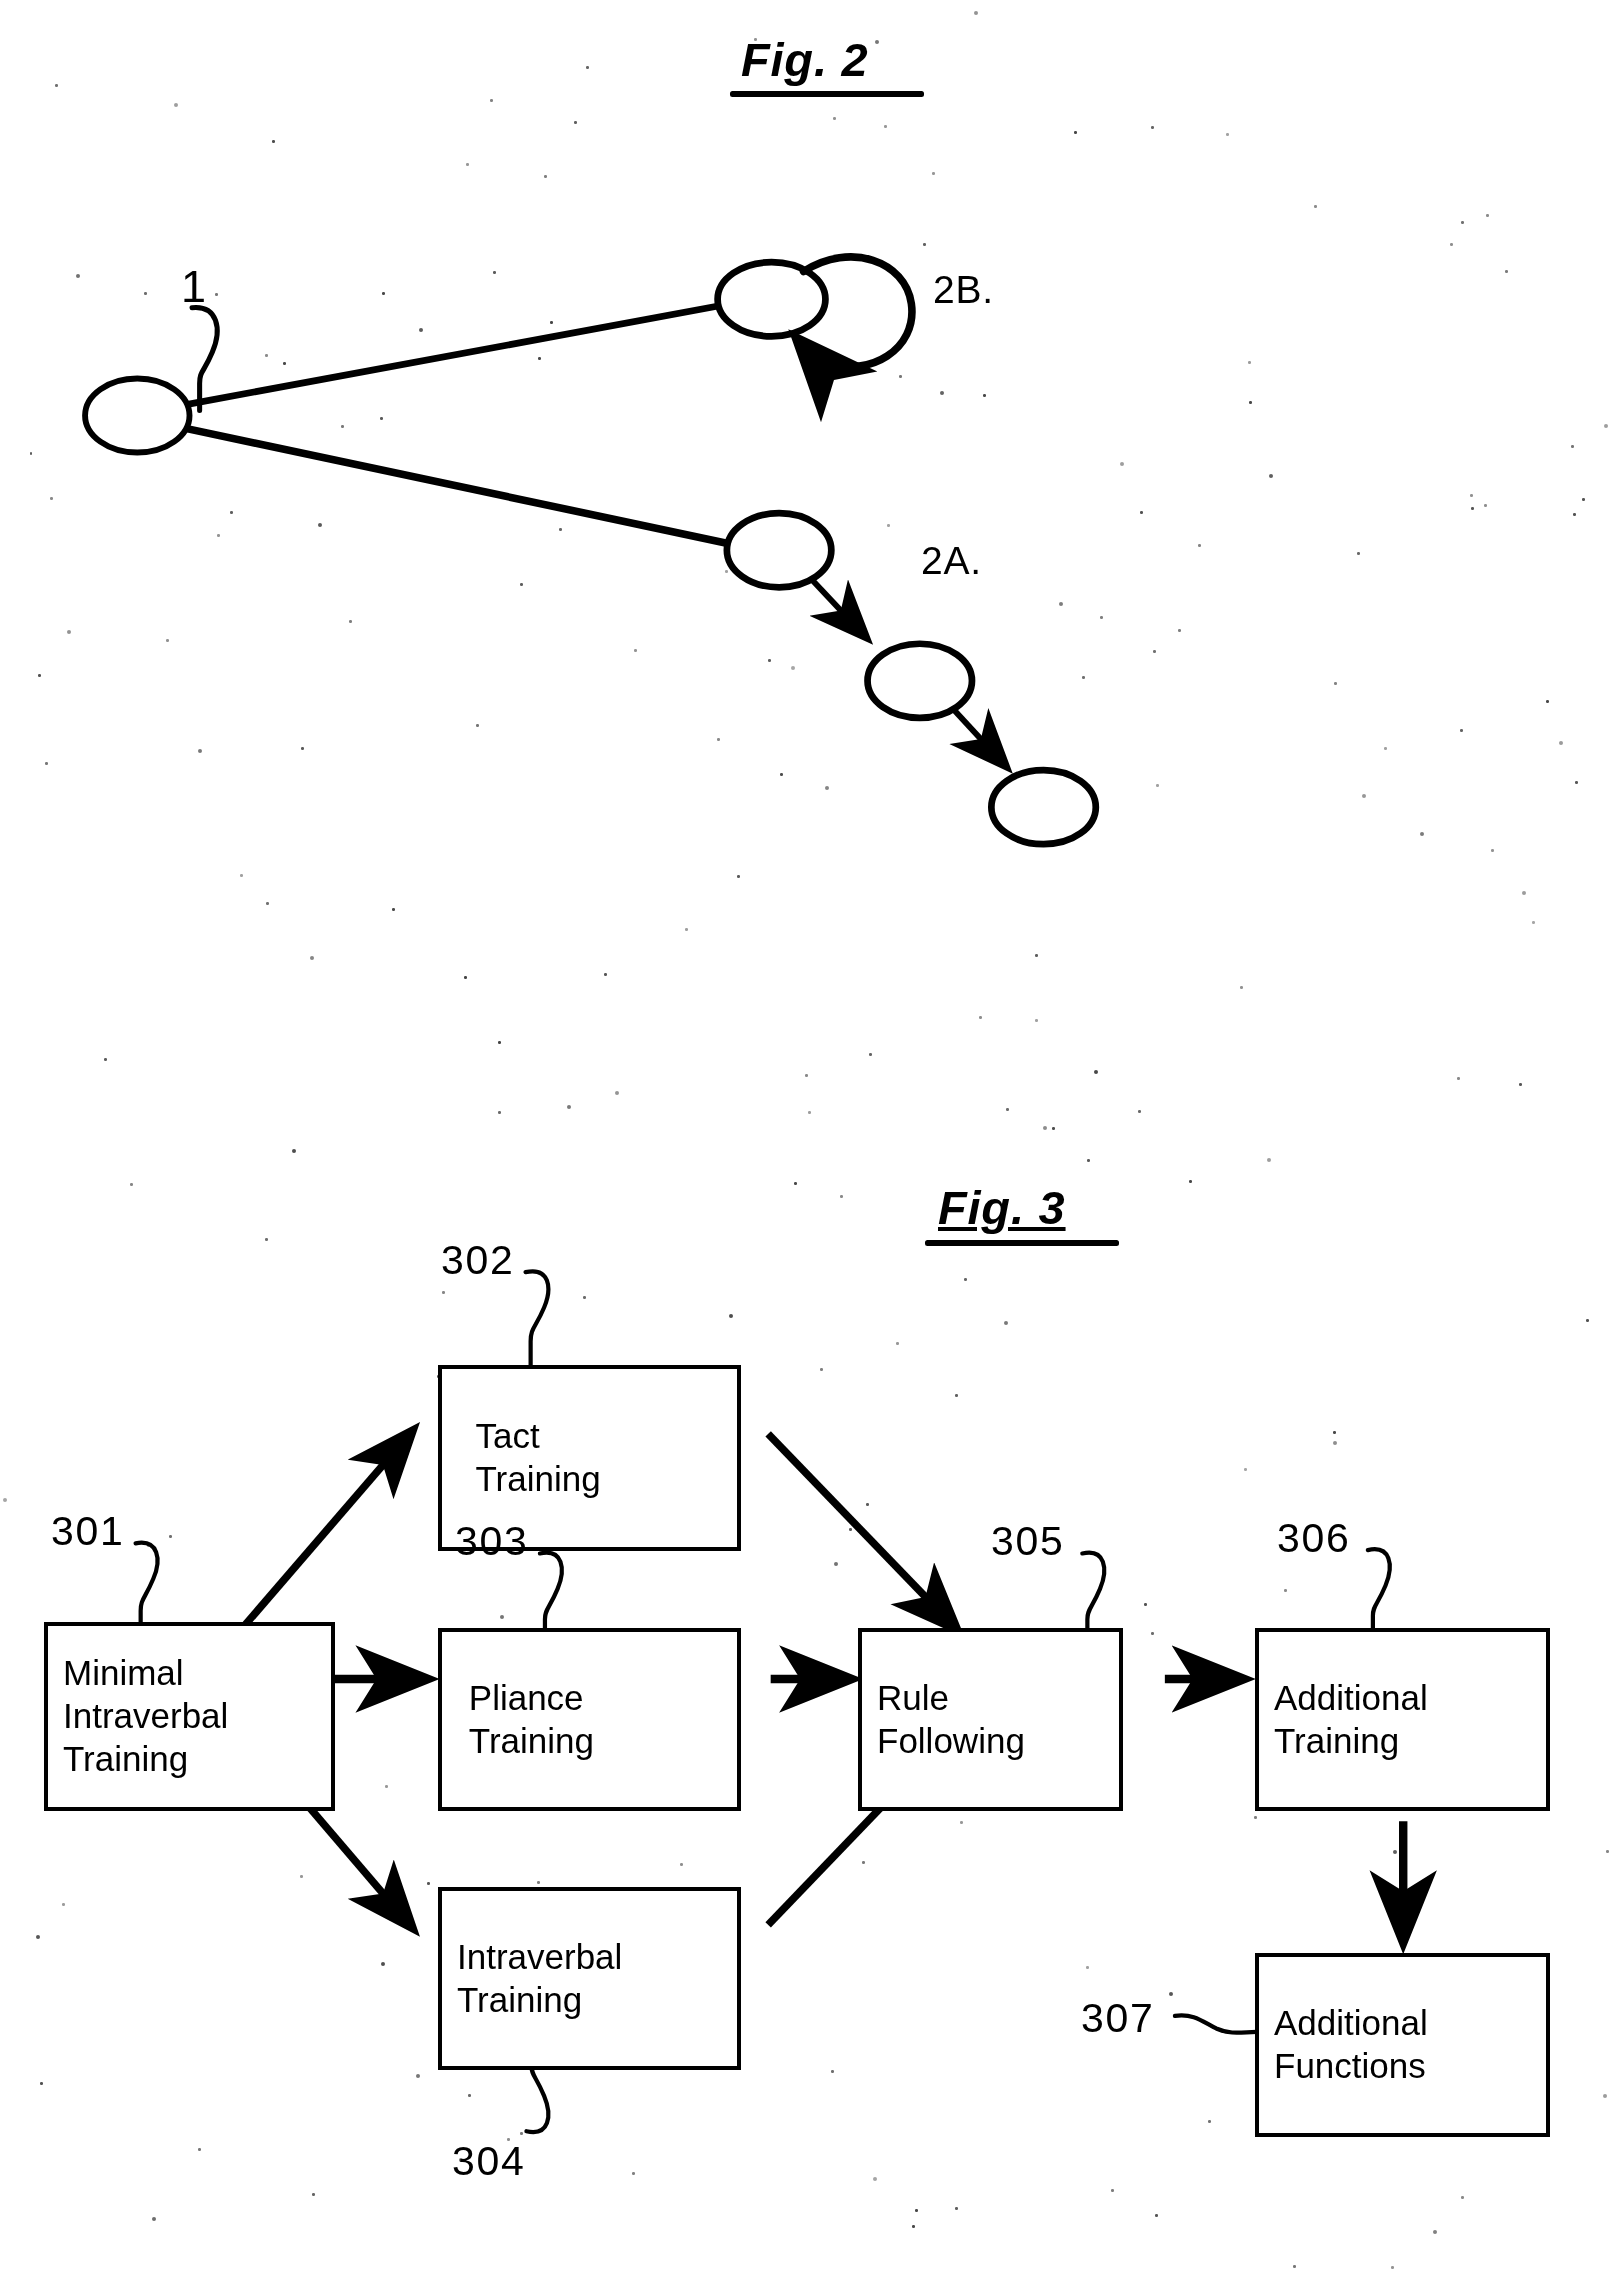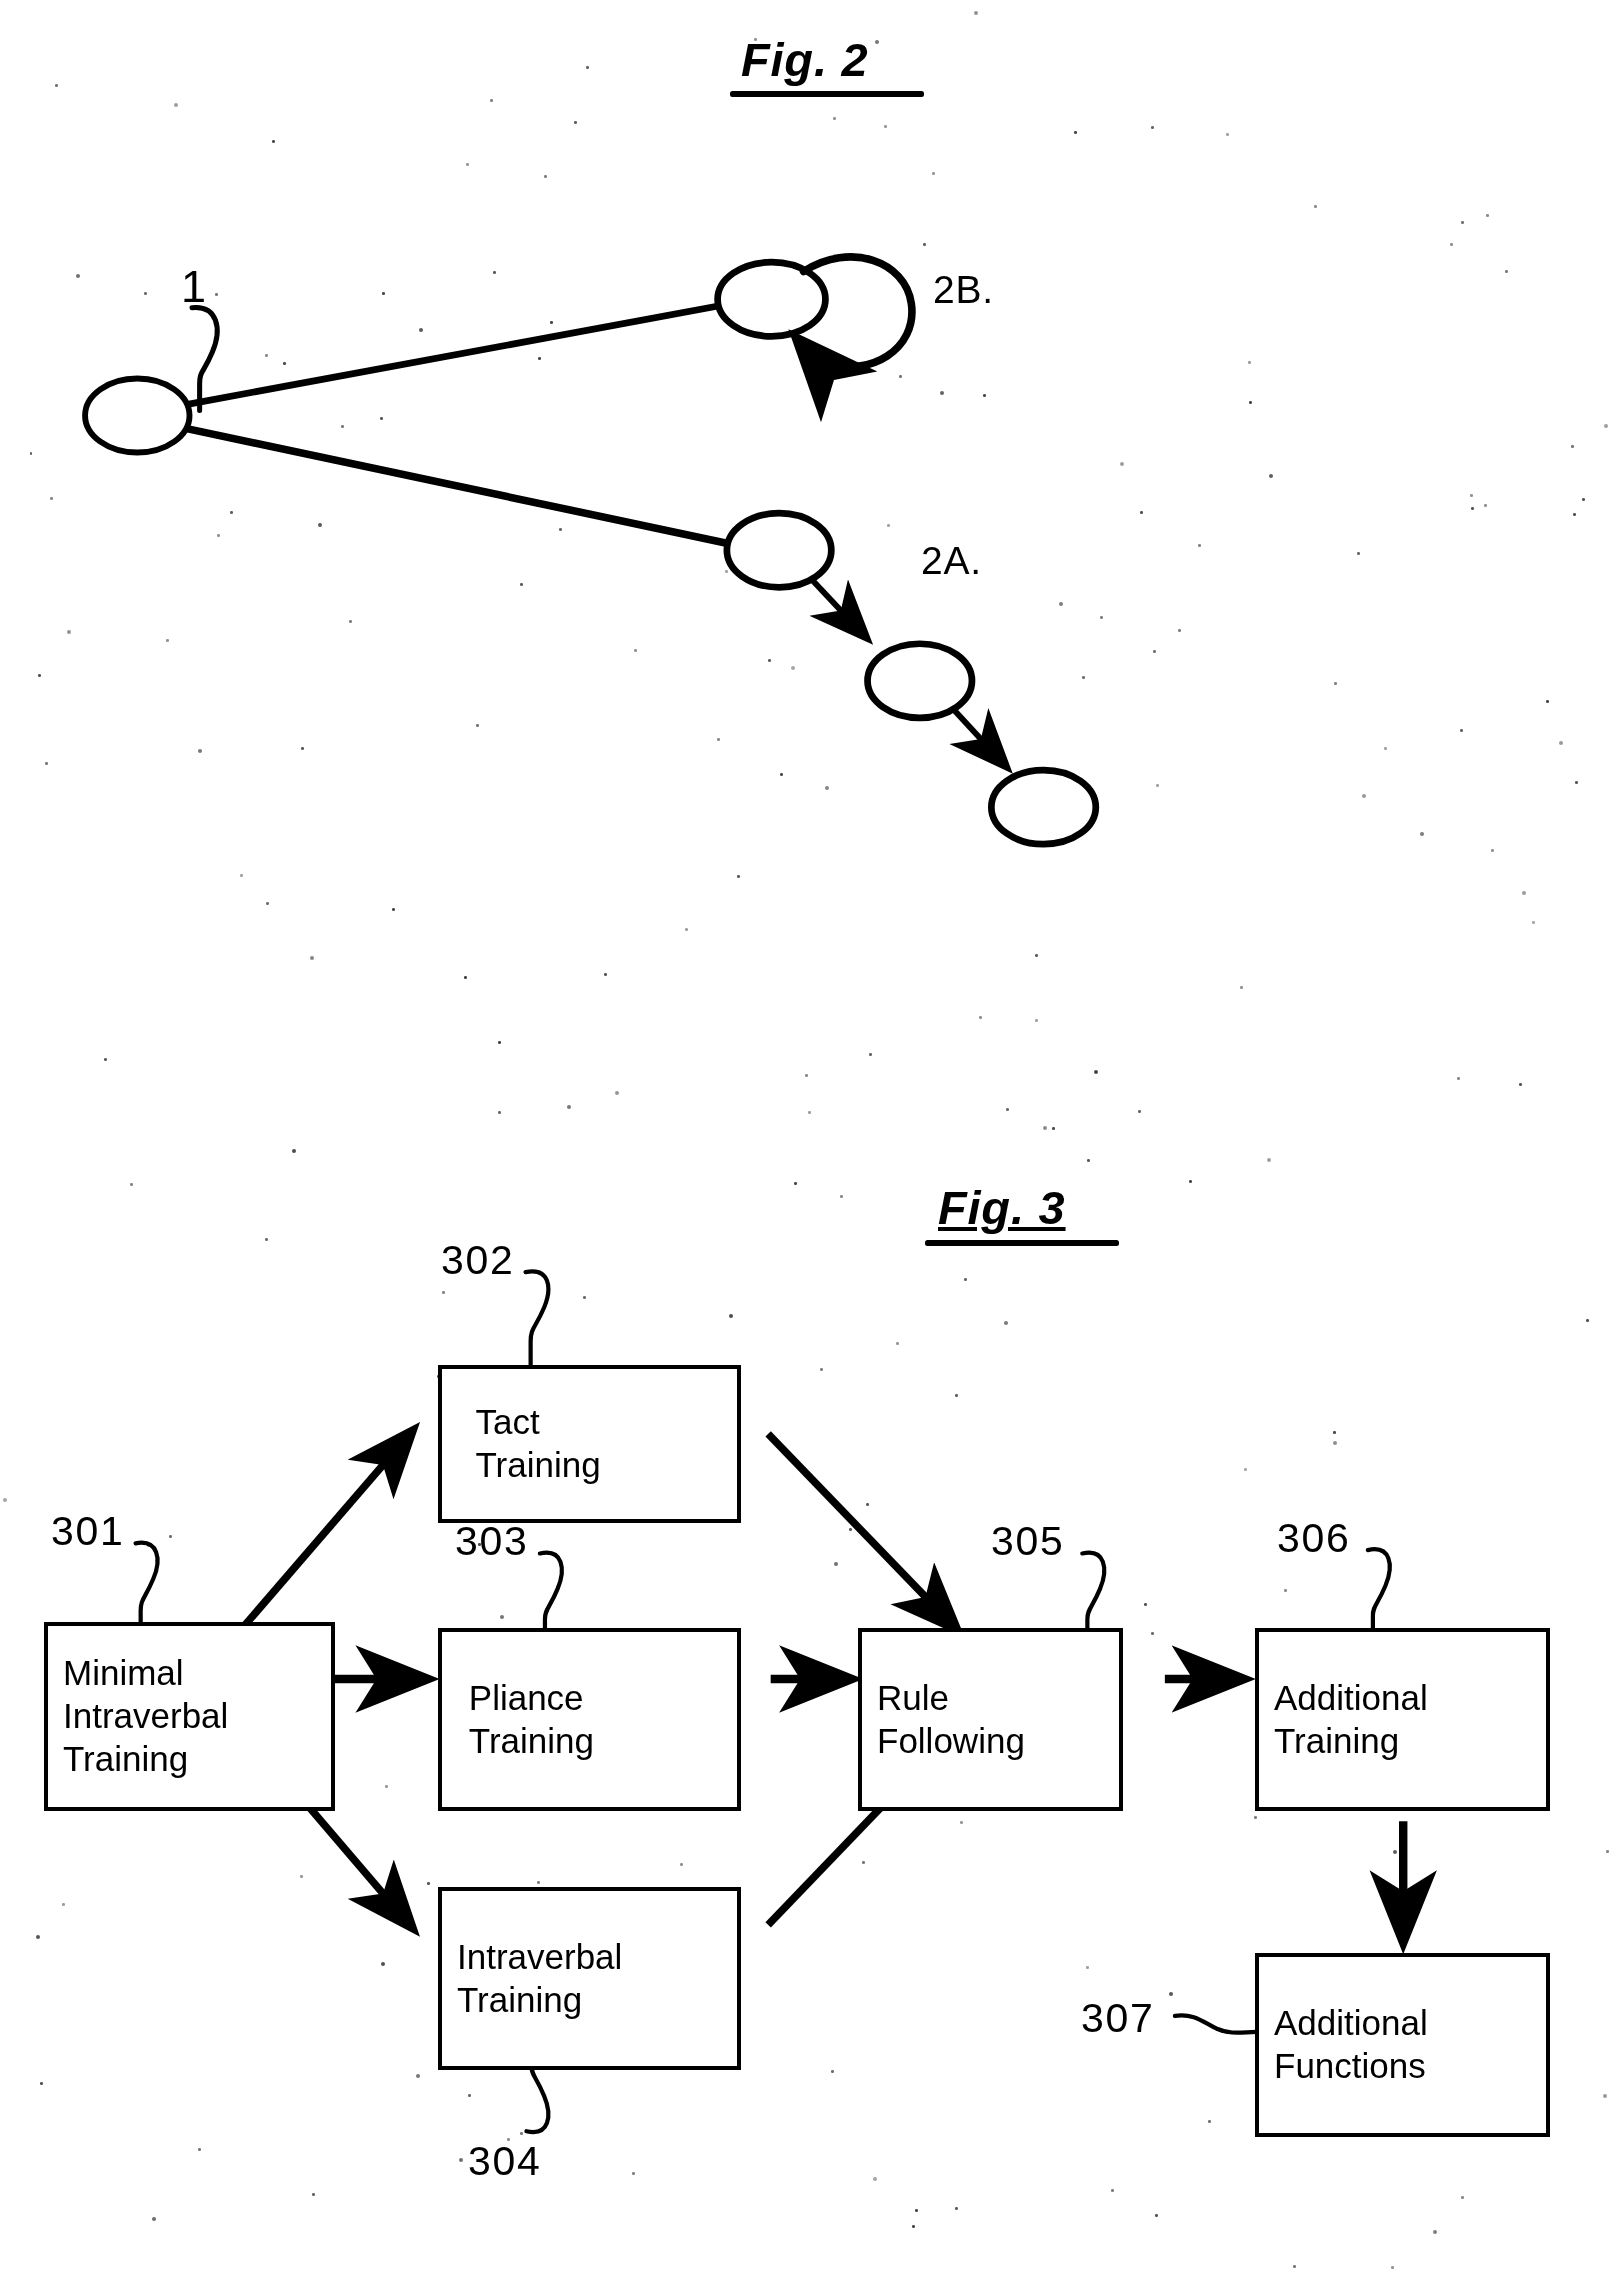--- a/index.html
+++ b/index.html
@@ -384,21 +384,21 @@
     <path d="M 1624,1840 C 1651,1834 1655,1858 1645,1882 C 1635,1906 1630,1906 1630,1918 L 1630,1936" fill="none" stroke="#000" stroke-width="5" stroke-linecap="round"></path>
     <path d="M 1395,2393 C 1418,2390 1428,2400 1444,2408 C 1462,2416 1476,2412 1492,2412 L 1524,2412" fill="none" stroke="#000" stroke-width="5" stroke-linecap="round"></path>
   </svg>
 
   <div class="box" style="left:44px;  top:1622px; width:291px; height:189px;">
     <span class="box-label">Minimal
 Intraverbal
 Training</span>
   </div>
 
-  <div class="box" style="left:438px; top:1365px; width:303px; height:158px;">
+  <div class="box" style="left:438px; top:1365px; width:303px; height:186px;">
     <span class="box-label" style="padding-left:18.5px;">Tact
 Training</span>
   </div>
 
   <div class="box" style="left:438px; top:1628px; width:303px; height:183px;">
     <span class="box-label" style="padding-left:11.8px;">Pliance
 Training</span>
   </div>
 
   <div class="box" style="left:438px; top:1887px; width:303px; height:183px;">
@@ -417,19 +417,19 @@
   </div>
 
   <div class="box" style="left:1255px; top:1953px; width:295px; height:184px;">
     <span class="box-label">Additional
 Functions</span>
   </div>
 
   <div class="ref-num" style="left:51px;   top:1508px;">301</div>
   <div class="ref-num" style="left:441px;  top:1237px;">302</div>
   <div class="ref-num" style="left:455px;  top:1518px;">303</div>
-  <div class="ref-num" style="left:468px;  top:2138px;">304</div>
+  <div class="ref-num" style="left:452px;  top:2138px;">304</div>
   <div class="ref-num" style="left:991px; top:1518px;">305</div>
   <div class="ref-num" style="left:1277px; top:1515px;">306</div>
   <div class="ref-num" style="left:1081px; top:1995px;">307</div>
 
 </div>
 
 
 </body></html>

